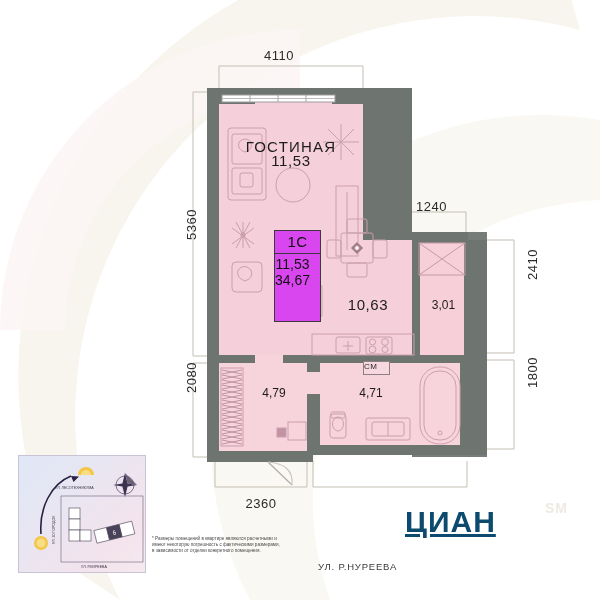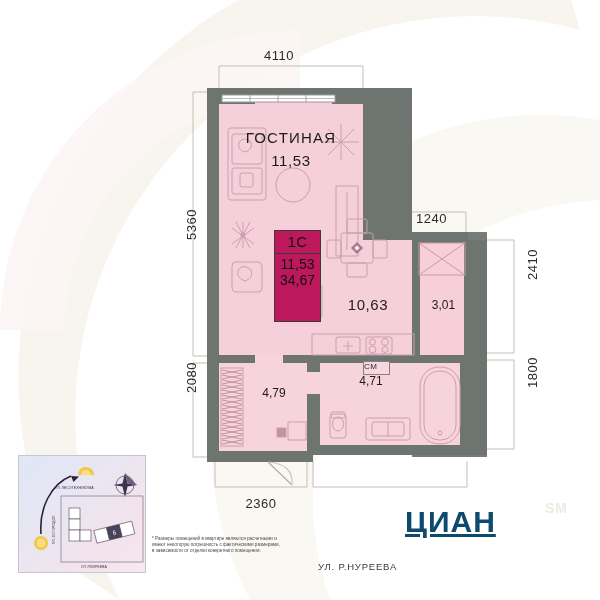--- a/index.html
+++ b/index.html
@@ -25,22 +25,22 @@
     text-align:center;white-space:nowrap;font-weight:400;
   }
   .roomarea{
     font-size:15px;color:#1c1c1c;letter-spacing:.6px;
     text-align:center;white-space:nowrap;
   }
   .areaonly{
     font-size:12px;color:#1c1c1c;text-align:center;white-space:nowrap;
   }
   .badge{
-    background:#be185d;border:1px solid #3a3a3a;
-    display:flex;flex-direction:column;align-items:center;
+    background:#d946ef;border:1px solid #3a3a3a;
+    display:flex;flex-direction:column;align-items:flex-start;
     box-sizing:border-box;
   }
   .badge .b1{
     font-size:15px;color:#111;padding:2px 0 3px;
     border-bottom:1px solid #3a3a3a;width:100%;text-align:center;
     letter-spacing:.5px;
   }
   .badge .b2{font-size:14px;color:#111;padding-top:2px;text-align:center;line-height:1.15;}
   .smlabel{
     font-size:8px;color:#2a2a2a;border:1px solid #8d7f84;
@@ -108,21 +108,21 @@
 
       <path d="M 215 461 L 215 487 M 307 461 L 307 487 M 215 487 L 307 487"></path>
 
       <path d="M 313 461 L 313 487 M 467 461 L 467 487 M 313 487 L 467 487"></path>
     </g>
   </svg>
 
   <div class="abs dimtxt" style="left:0;top:48px;width:576px;text-align:center;">
     <span style="position:relative;left:-9px;">4110</span>
   </div>
-  <div class="abs dimtxt" style="left:416px;top:199px;margin-top:12px;">
+  <div class="abs dimtxt" style="left:416px;top:199px;">
     <span>1240</span>
   </div>
   <div class="abs dimtxt vert" style="left:151px;top:217px;width:80px;text-align:center;">
     <span>5360</span>
   </div>
   <div class="abs dimtxt vert" style="left:151px;top:370px;width:80px;text-align:center;">
     <span>2080</span>
   </div>
   <div class="abs dimtxt vert" style="left:492px;top:257px;width:80px;text-align:center;">
     <span>2410</span>
@@ -316,40 +316,40 @@
       <path d="M 268 462 L 292 485"></path>
       <path d="M 268 462 q 26 2 24 23" stroke="#cdc6be"></path>
     </g>
 
     <g fill="#f7d3dc">
       <rect x="307" y="372" width="13" height="22"></rect>
       <rect x="255" y="355" width="28" height="8"></rect>
     </g>
   </svg>
 
-  <div class="abs roomname" style="left:219px;top:129px;width:144px;">
+  <div class="abs roomname" style="left:219px;top:138px;width:144px;">
     <span>ГОСТИНАЯ</span>
   </div>
   <div class="abs roomarea" style="left:219px;top:152px;width:144px;">
     <span>11,53</span>
   </div>
 
   <div class="abs roomarea" style="left:318px;top:296px;width:100px;">
     <span>10,63</span>
   </div>
 
   <div class="abs areaonly" style="left:419px;top:298px;width:49px;">
     <span>3,01</span>
   </div>
 
   <div class="abs areaonly" style="left:243px;top:386px;width:62px;">
     <span>4,79</span>
   </div>
 
-  <div class="abs areaonly" style="left:336px;top:374px;width:70px;">
+  <div class="abs areaonly" style="left:336px;top:386px;width:70px;">
     <span>4,71</span>
   </div>
 
   <div class="abs smlabel" style="left:363px;top:361px;width:25px;height:12px;">
     <span>СМ</span>
   </div>
 
   <div class="abs badge" style="left:274px;top:230px;width:47px;height:92px;">
     <div class="b1">
       <span>1С</span>

